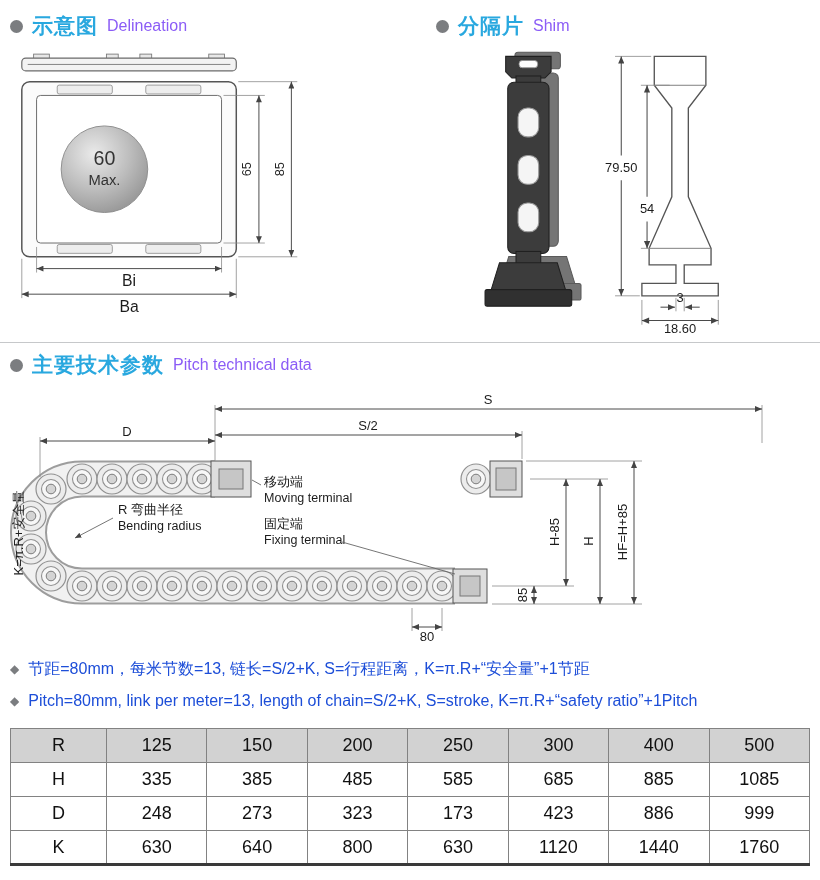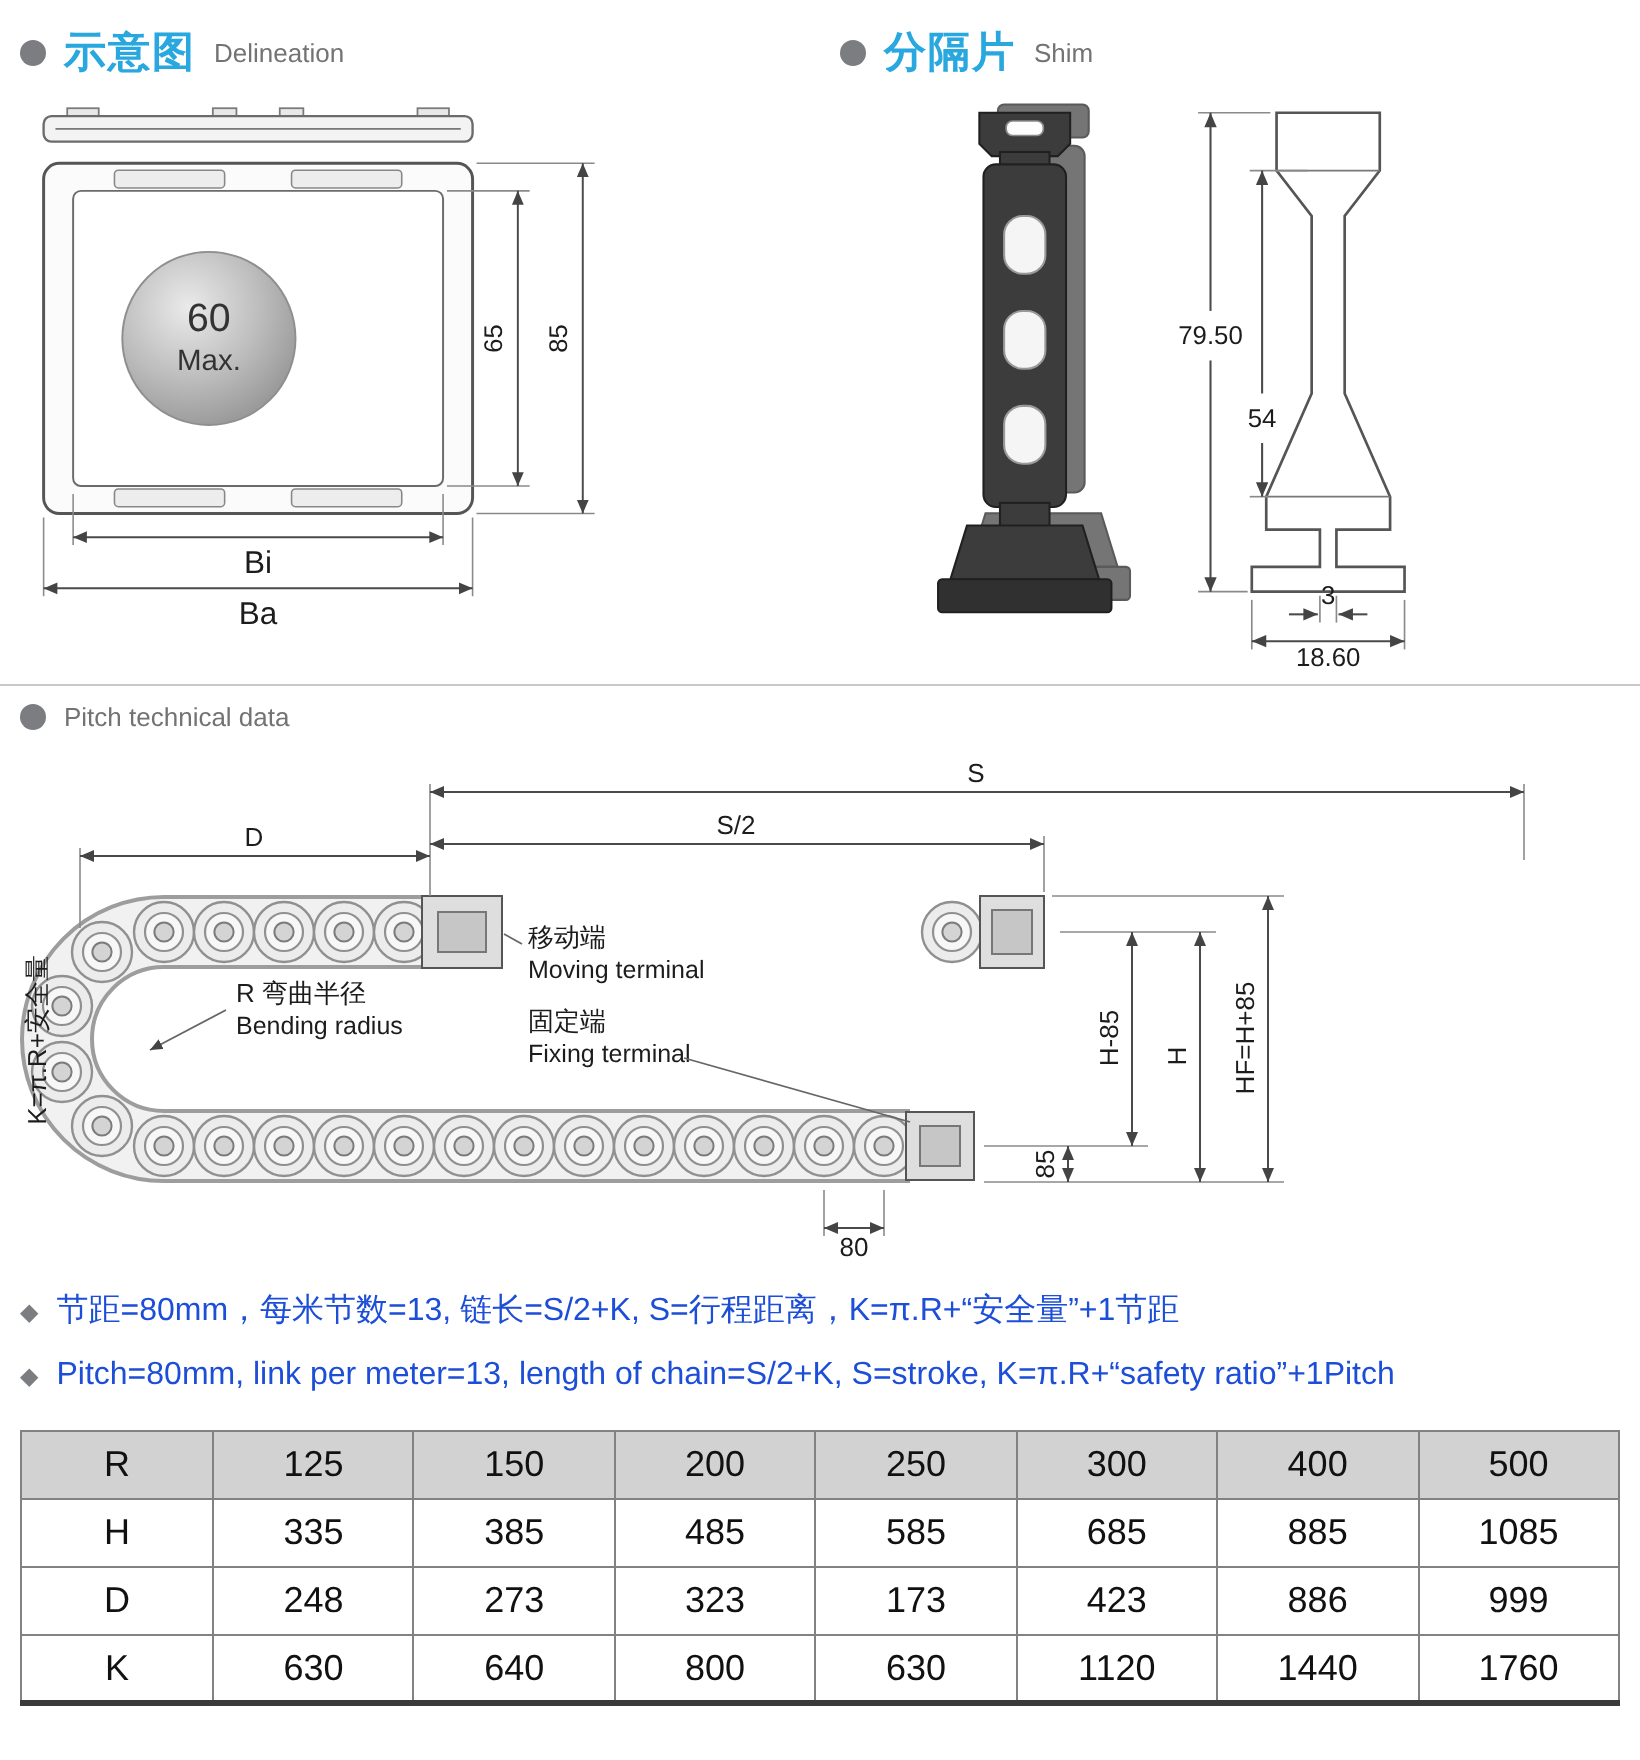--- a/index.html
+++ b/index.html
@@ -3,23 +3,23 @@
 <meta charset="utf-8">
 <style>
   * { margin:0; padding:0; box-sizing:border-box; }
   html,body { background:#ffffff; }
   body { width:820px; height:880px; font-family:"Liberation Sans","DejaVu Sans",sans-serif; color:#222; }
   .page { width:820px; height:880px; padding:10px 10px 0 10px; overflow:hidden; background:#fff; }
 
   .sec-header { display:flex; align-items:center; gap:9px; }
   .bullet { width:13px; height:13px; border-radius:50%; background:#7b7d80; flex:none; }
   .zh-title { font-size:21px; font-weight:bold; color:#29a8df; letter-spacing:1px; }
-  .en-title { font-size:13px; color:#737373; }
-
-  .top-row { display:flex; margin-top:2px; }
+  .en-title { font-size:16px; color:#8b5cf6; }
+
+  .top-row { display:flex; margin-top:2px;gap:16px; }
   .col-left { width:410px; }
   .col-right { flex:1; }
   .col-left svg { display:block; margin-top:10px; }
   .col-right svg { display:block; margin-top:4px; margin-left:22px; }
 
   .divider { border-top:1px solid #c6c8ca; margin:8px -10px 0 -10px; }
   .tech-section { margin-top:8px; }
   svg.main-diagram { display:block; margin-top:12px; }
 
   .notes { margin-top:12px; }
@@ -195,20 +195,21 @@
         </g>
       </svg>
     </div>
   </div>
 
   <div class="divider"></div>
 
   <div class="tech-section">
     <div class="sec-header">
       <span class="bullet"></span>
+      <span class="zh-title">主要技术参数</span>
       <span class="en-title">Pitch technical data</span>
     </div>
 
     <svg class="main-diagram" width="800" height="255" viewBox="0 0 800 255">
       <defs>
         <g id="roller">
           <circle r="15" fill="#ececec" stroke="#909090" stroke-width="1.2"></circle>
           <circle r="9.5" fill="#f7f7f7" stroke="#909090" stroke-width="1.1"></circle>
           <circle r="4.8" fill="#d4d4d4" stroke="#7c7c7c" stroke-width="1"></circle>
         </g>

